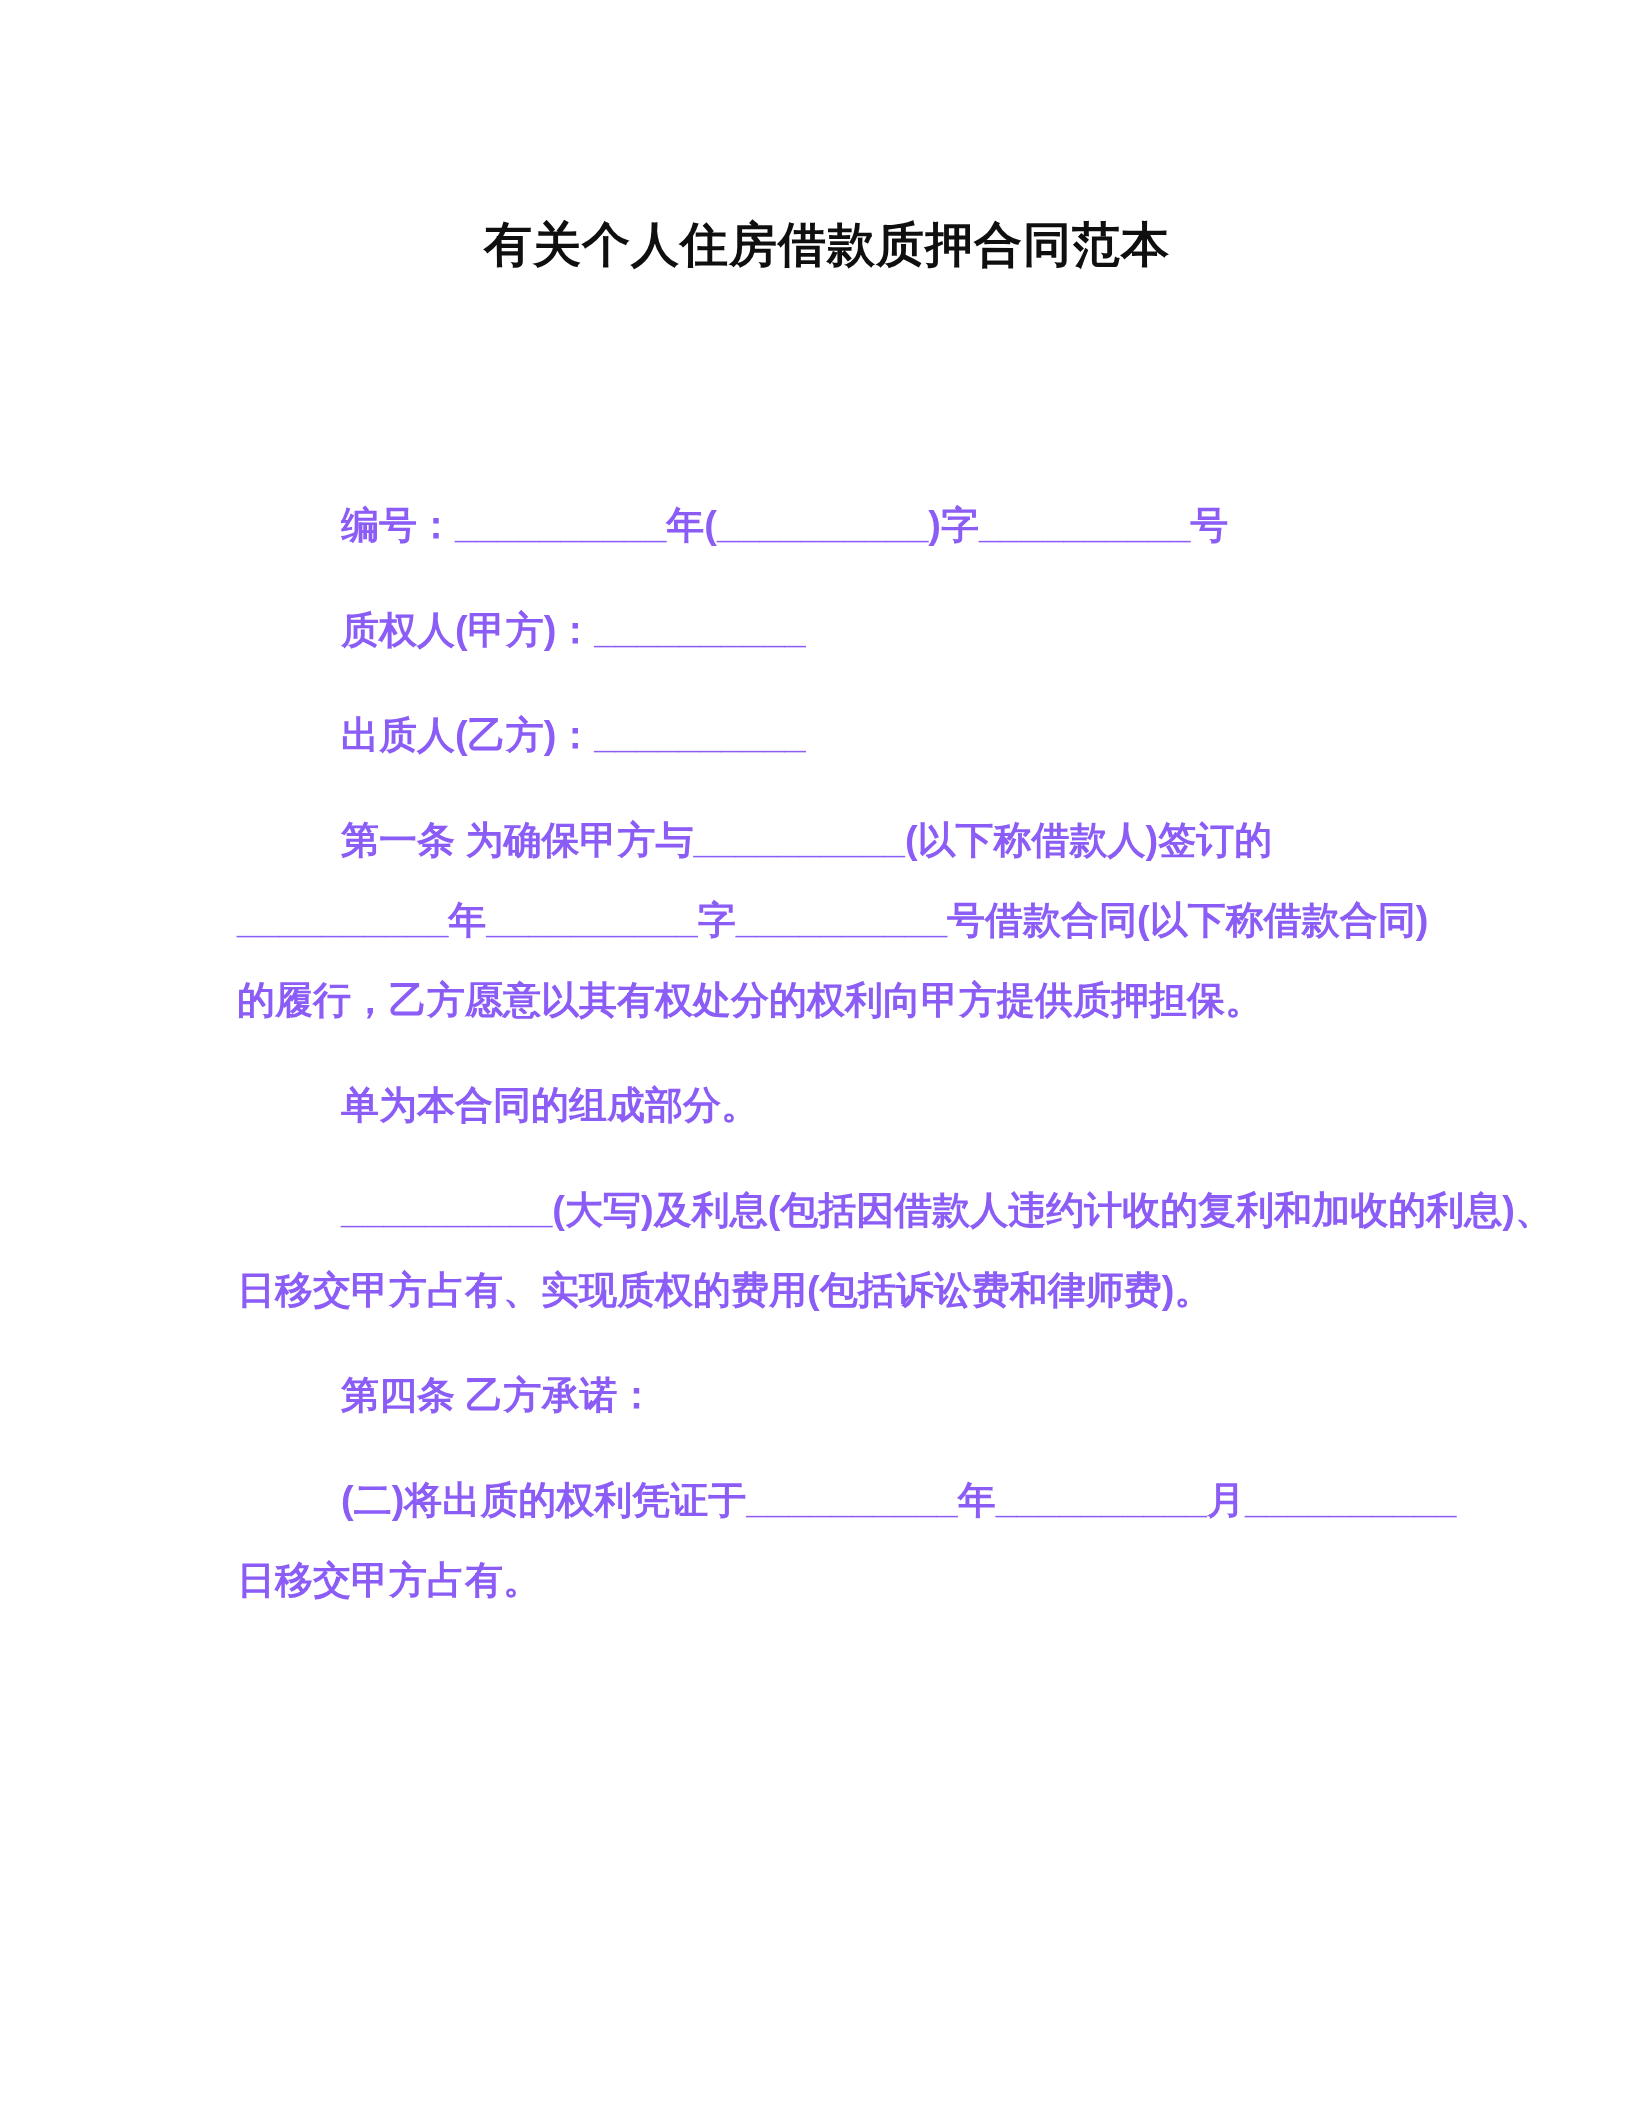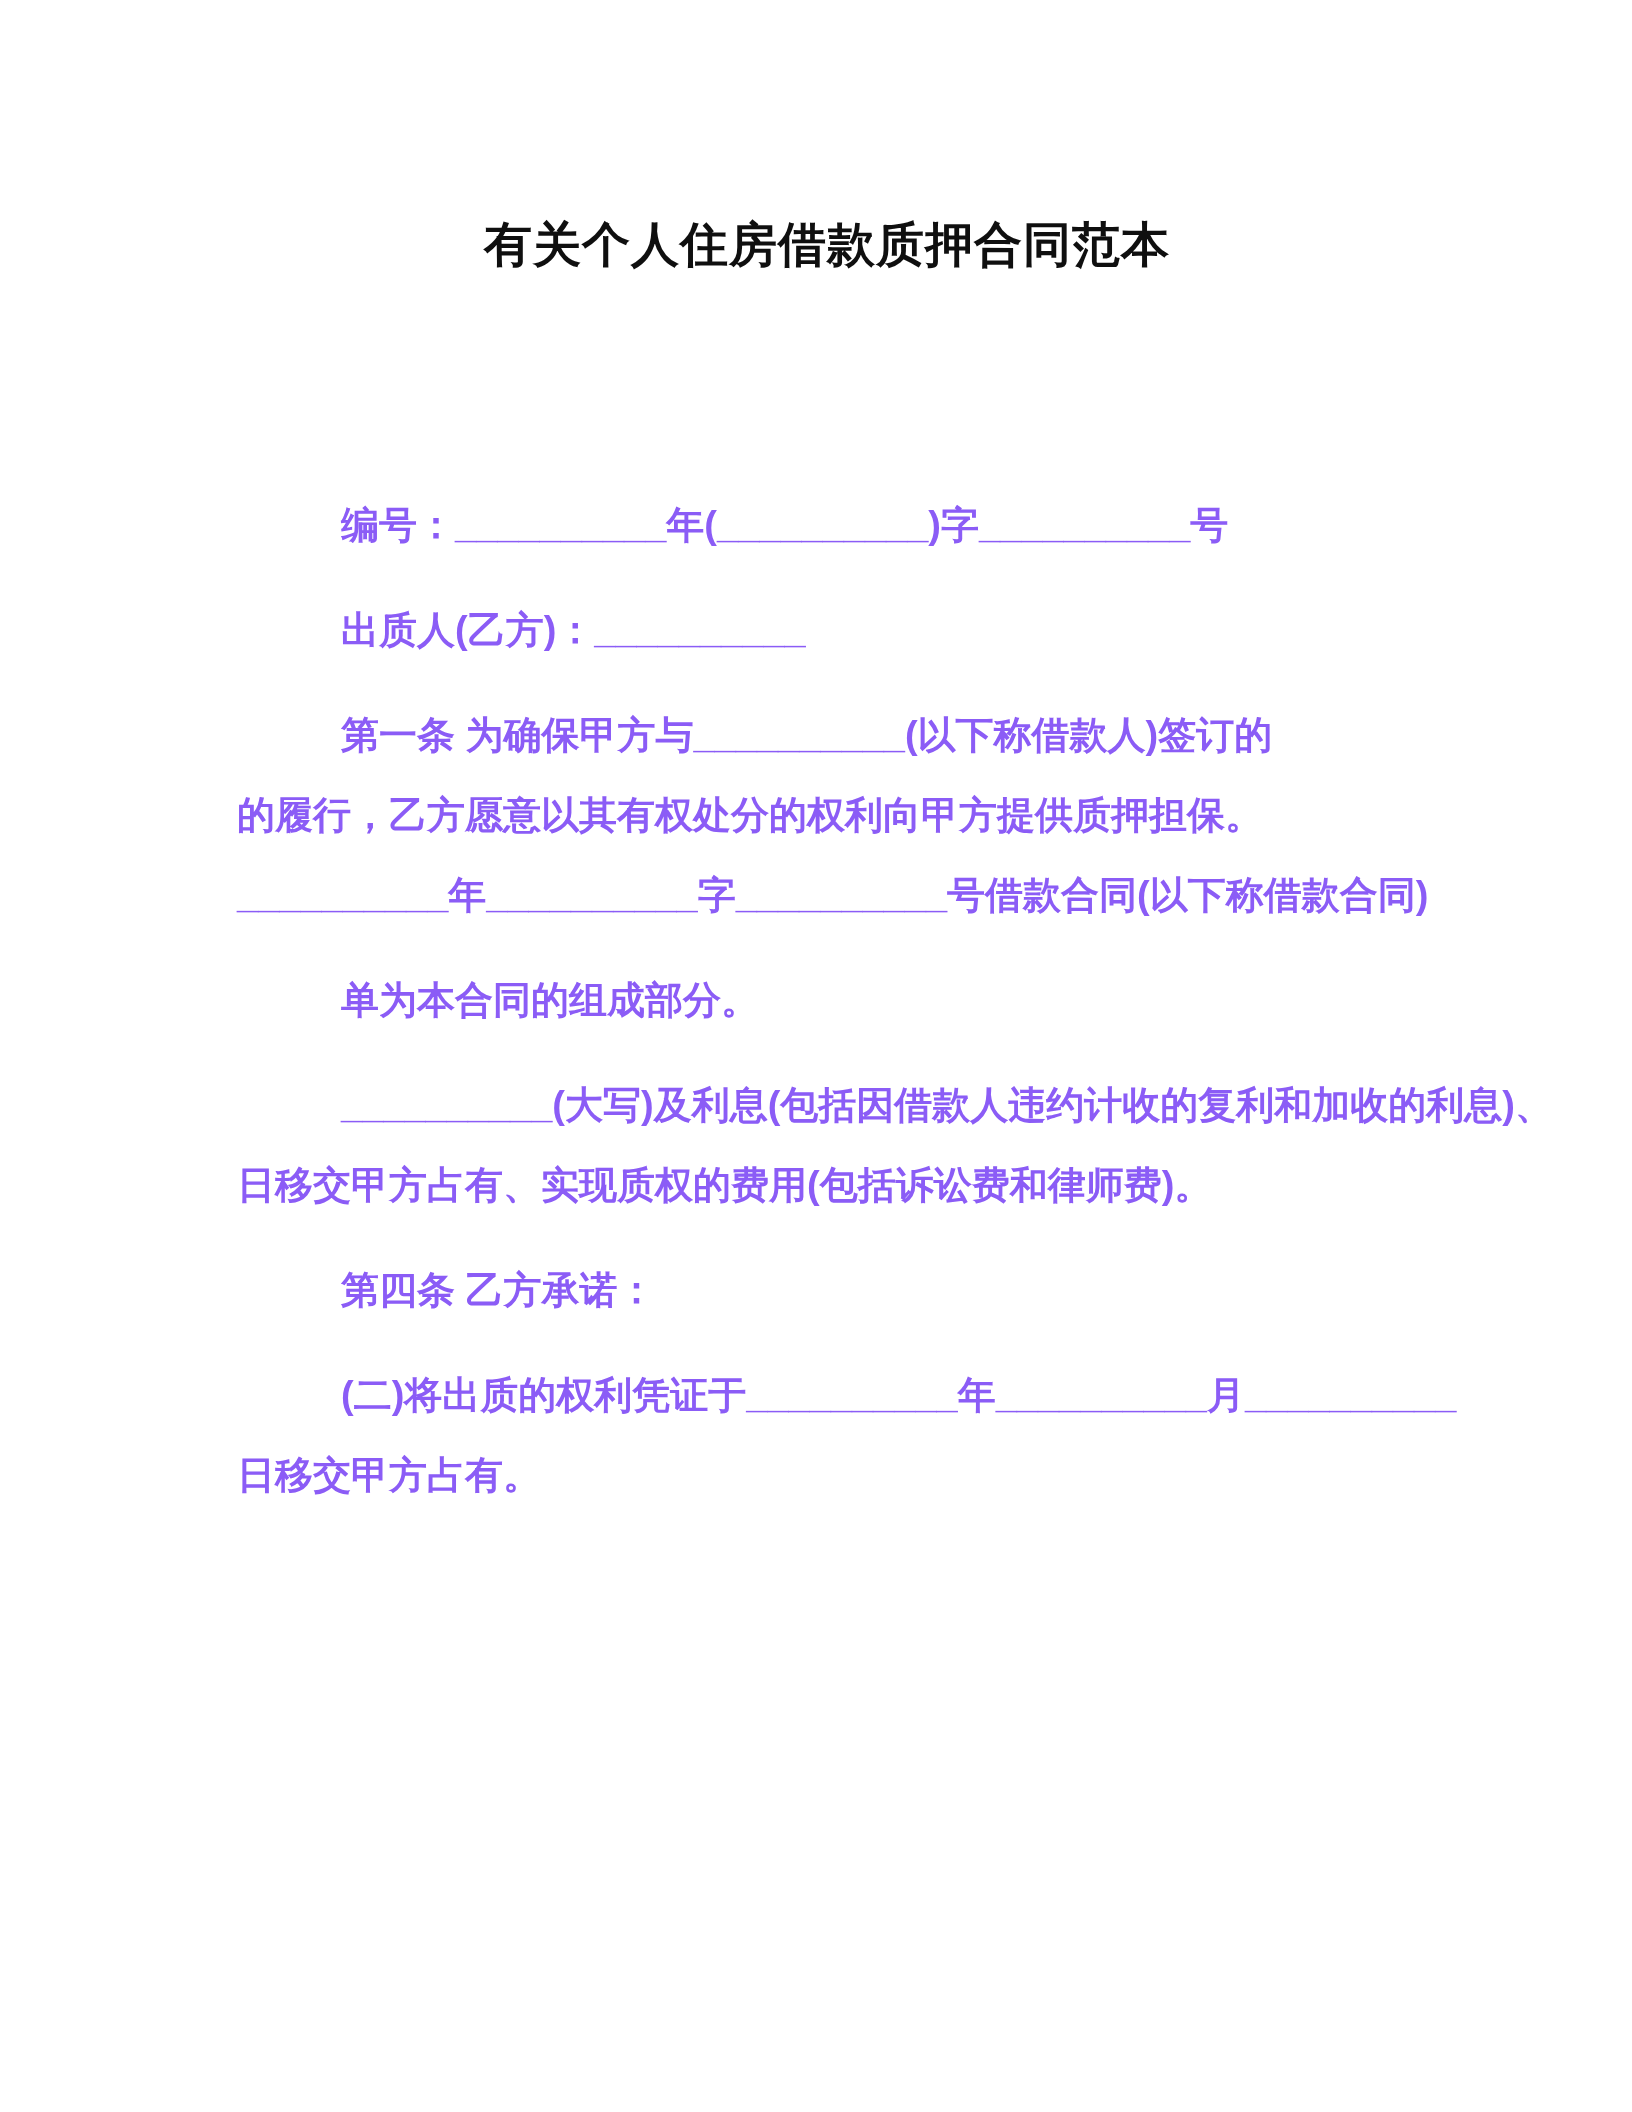--- a/index.html
+++ b/index.html
@@ -49,29 +49,32 @@
 
 <div class="page">
   <div class="doc">
 
     <h1 class="doc-title">有关个人住房借款质押合同范本</h1>
 
     <div class="para">
       <div class="line">编号：__________年(__________)字__________号</div>
     </div>
 
+    <div class="para">
+      <div class="line">质权人(甲方)：__________</div>
+    </div>
 
     <div class="para">
       <div class="line">出质人(乙方)：__________</div>
     </div>
 
     <div class="para">
       <div class="line">第一条 为确保甲方与__________(以下称借款人)签订的</div>
+      <div class="line">__________年__________字__________号借款合同(以下称借款合同)</div>
       <div class="line">的履行，乙方愿意以其有权处分的权利向甲方提供质押担保。</div>
-      <div class="line">__________年__________字__________号借款合同(以下称借款合同)</div>
     </div>
 
     <div class="para">
       <div class="line">单为本合同的组成部分。</div>
     </div>
 
     <div class="para">
       <div class="line">__________(大写)及利息(包括因借款人违约计收的复利和加收的利息)、</div>
       <div class="line">日移交甲方占有、实现质权的费用(包括诉讼费和律师费)。</div>
     </div>

